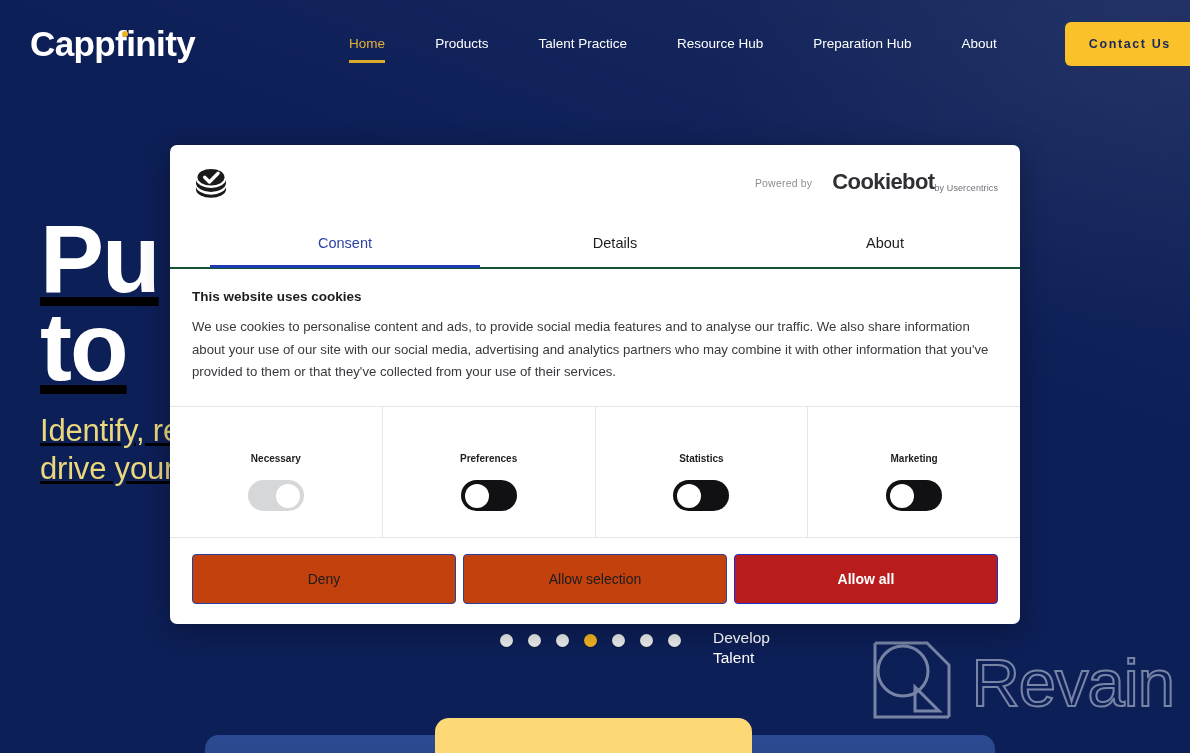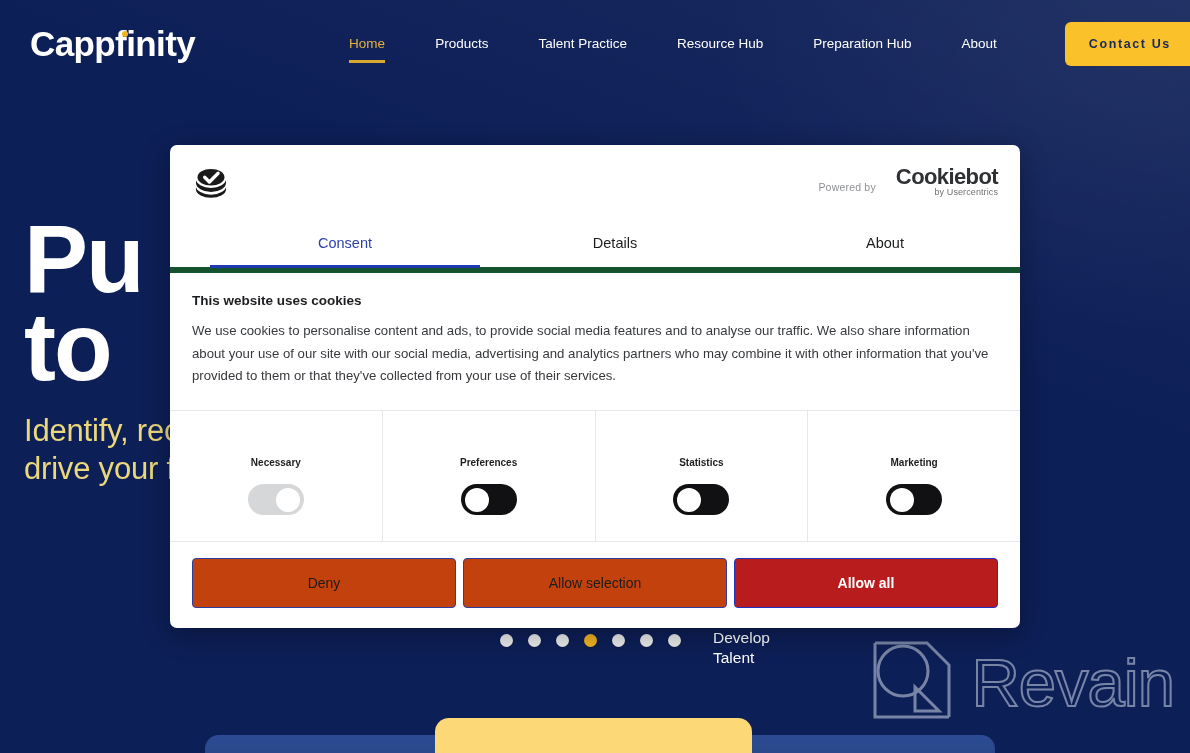--- a/index.html
+++ b/index.html
@@ -51,21 +51,21 @@
   }
   .contact-btn{
     margin-left:68px;
     background:#fbc12a; color:#17295e;
     font-size:12.5px; font-weight:bold; letter-spacing:1.6px;
     border:none; border-radius:6px; padding:15px 24px;
     cursor:pointer; white-space:nowrap;
   }
 
   
-  .hero-copy{ position:absolute; left:24px; top:215px; z-index:1; }
+  .hero-copy{ position:absolute; left:40px; top:215px; z-index:1;text-decoration:underline; }
   .hero-title{
     color:#fff; font-size:96px; font-weight:bold;
     line-height:.92; letter-spacing:-2px; white-space:nowrap;
   }
   .hero-sub{
     margin-top:22px; color:#ecd87c; font-size:31px;
     line-height:1.12; white-space:nowrap; letter-spacing:-.2px;
   }
 
   
@@ -115,25 +115,25 @@
     overflow:hidden;
     font-family:"Liberation Sans", sans-serif;
   }
   .cd-header{
     height:73px; display:flex; align-items:center; justify-content:space-between;
     padding:0 22px;
   }
   .cookiebot-mark{ width:38px; height:38px; }
   .powered{ display:flex; align-items:flex-end; gap:20px; }
   .powered-by{ color:#8d8f93; font-size:10.5px; padding-bottom:4px; letter-spacing:.2px; }
-  .cb-brand{ display:flex; flex-direction:column; align-items:flex-end; line-height:1; }
+  .cb-brand{ display:flex; flex-direction:row; align-items:flex-end; line-height:1; }
   .cb-name{ color:#2e3033; font-size:22px; font-weight:bold; letter-spacing:-.6px; }
   .cb-sub{ color:#6e7177; font-size:9px; margin-top:0; letter-spacing:.1px; }
 
-  .cd-tabs{ display:flex; border-bottom:6px solid #14532d;padding-left:40px; }
+  .cd-tabs{ display:flex; border-bottom:2px solid #14532d;padding-left:40px; }
   .cd-tab{
     flex:1; text-align:center; padding:17px 0 16px;
     font-size:14.5px; color:#1c1d1f; cursor:pointer;
     position:relative; background:none; border:none;
     font-family:inherit;
   }
   .cd-tab.active{ color:#2c42a5; font-weight:normal; }
   .cd-tab.active::after{
     content:""; position:absolute; left:0; right:0; bottom:-1px;
     height:3px; background:#1f3bb3;

